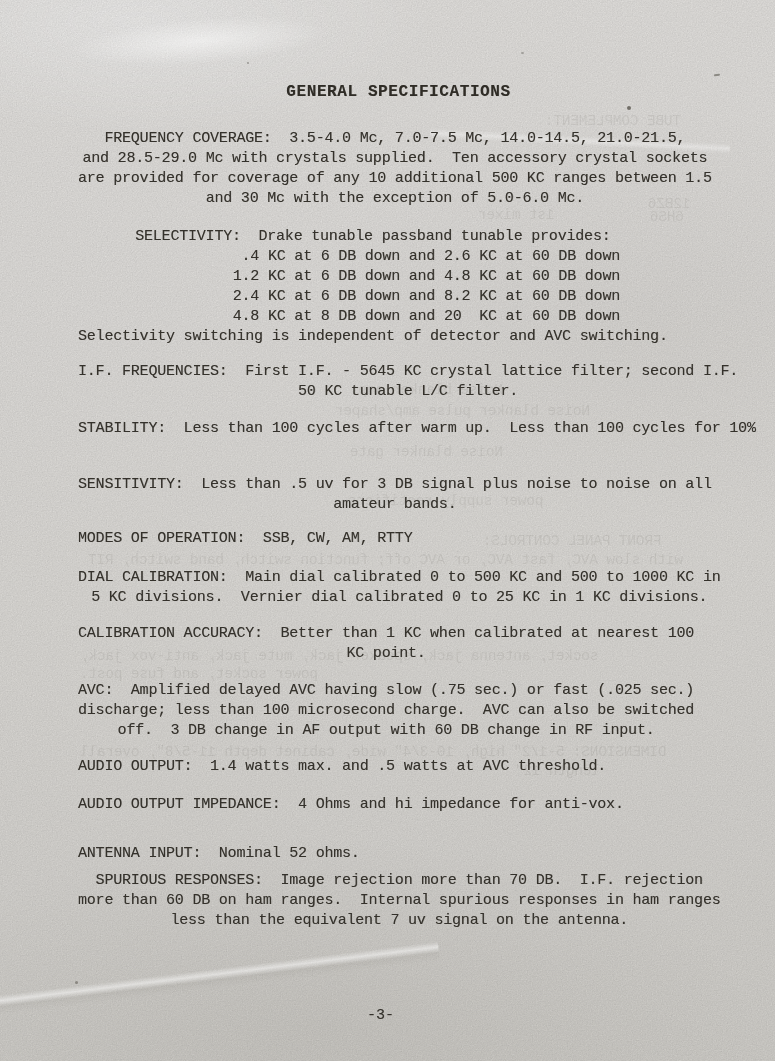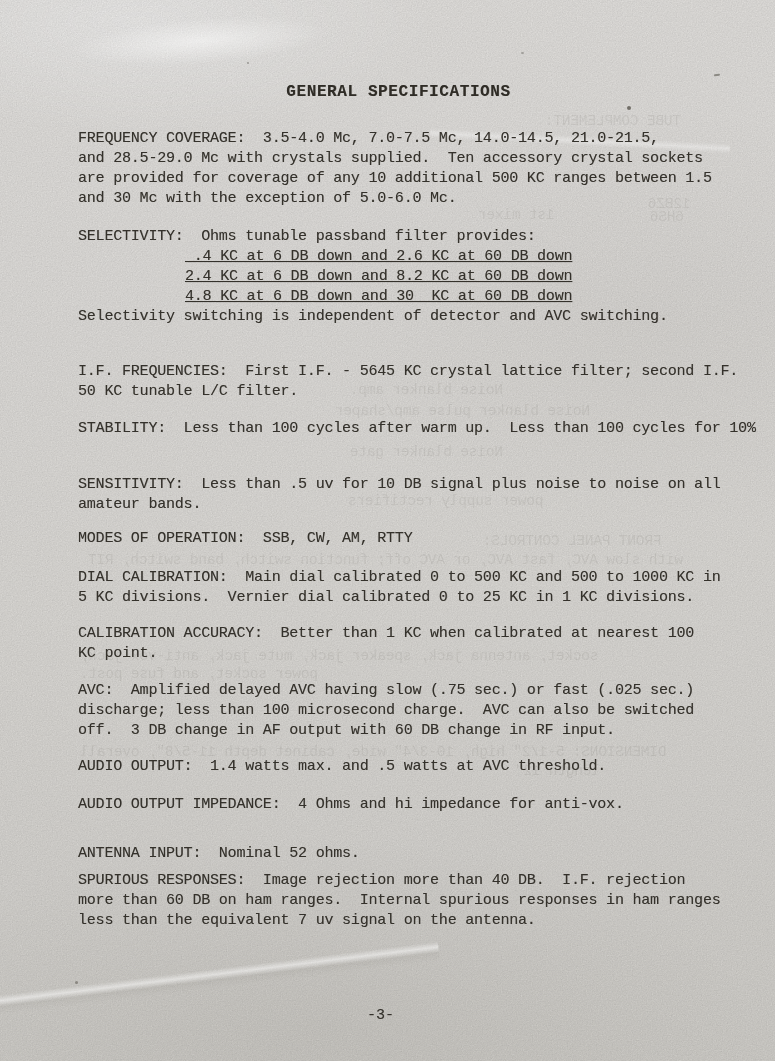--- a/index.html
+++ b/index.html
@@ -25,23 +25,23 @@
   .crease3{left:430px;top:120px;width:300px;height:40px;transform:rotate(3deg);
     background:linear-gradient(180deg, rgba(255,255,255,0) 40%, rgba(255,255,255,.35) 52%, rgba(255,255,255,0) 64%);}
   .title{
     position:absolute;left:0;top:71px;width:100%;
     text-align:center;transform:translateX(11px);
     font-size:16px;letter-spacing:.6px;line-height:20px;
     color:#2f2c26;
     text-shadow:.3px .3px .6px rgba(47,44,38,.4);
     white-space:pre;
   }
-  .sec{position:absolute;left:78px;line-height:20px;font-size:15px;letter-spacing:-.2px;}
+  .sec{position:absolute;left:78px;line-height:20px;font-size:15px;letter-spacing:-.2px;text-align:center;}
   .ln{white-space:pre;text-shadow:.3px .3px .5px rgba(52,49,43,.35);}
-  .ln.indent{padding-left:107px;text-decoration:underline;}
+  .ln.indent{padding-left:107px;}
   .pagenum{
     position:absolute;left:0;top:1006px;width:100%;
     text-align:center;transform:translateX(-7px);
     font-size:15px;line-height:20px;white-space:pre;
     text-shadow:.3px .3px .5px rgba(52,49,43,.35);
   }
   .bleed{
     position:absolute;
     transform:scaleX(-1);
     color:#5f5c55;opacity:.11;
@@ -97,38 +97,39 @@
   <h1 class="title">GENERAL SPECIFICATIONS</h1>
 
   <section class="sec" style="top:129px">
     <div class="ln">FREQUENCY COVERAGE:  3.5-4.0 Mc, 7.0-7.5 Mc, 14.0-14.5, 21.0-21.5,</div>
     <div class="ln">and 28.5-29.0 Mc with crystals supplied.  Ten accessory crystal sockets</div>
     <div class="ln">are provided for coverage of any 10 additional 500 KC ranges between 1.5</div>
     <div class="ln">and 30 Mc with the exception of 5.0-6.0 Mc.</div>
   </section>
 
   <section class="sec" style="top:227px">
-    <div class="ln">SELECTIVITY:  Ohms tunable passband filter provides:</div>
+    <div class="ln">SELECTIVITY:  Drake tunable passband tunable provides:</div>
     <div class="ln indent"> .4 KC at 6 DB down and 2.6 KC at 60 DB down</div>
+    <div class="ln indent">1.2 KC at 6 DB down and 4.8 KC at 60 DB down</div>
     <div class="ln indent">2.4 KC at 6 DB down and 8.2 KC at 60 DB down</div>
-    <div class="ln indent">4.8 KC at 6 DB down and 30  KC at 60 DB down</div>
+    <div class="ln indent">4.8 KC at 8 DB down and 20  KC at 60 DB down</div>
     <div class="ln">Selectivity switching is independent of detector and AVC switching.</div>
   </section>
 
   <section class="sec" style="top:362px">
     <div class="ln">I.F. FREQUENCIES:  First I.F. - 5645 KC crystal lattice filter; second I.F.</div>
     <div class="ln">50 KC tunable L/C filter.</div>
   </section>
 
   <section class="sec" style="top:419px">
     <div class="ln">STABILITY:  Less than 100 cycles after warm up.  Less than 100 cycles for 10%</div>
   </section>
 
   <section class="sec" style="top:475px">
-    <div class="ln">SENSITIVITY:  Less than .5 uv for 10 DB signal plus noise to noise on all</div>
+    <div class="ln">SENSITIVITY:  Less than .5 uv for 3 DB signal plus noise to noise on all</div>
     <div class="ln">amateur bands.</div>
   </section>
 
   <section class="sec" style="top:529px">
     <div class="ln">MODES OF OPERATION:  SSB, CW, AM, RTTY</div>
   </section>
 
   <section class="sec" style="top:568px">
     <div class="ln">DIAL CALIBRATION:  Main dial calibrated 0 to 500 KC and 500 to 1000 KC in</div>
     <div class="ln">5 KC divisions.  Vernier dial calibrated 0 to 25 KC in 1 KC divisions.</div>
@@ -151,20 +152,20 @@
 
   <section class="sec" style="top:795px">
     <div class="ln">AUDIO OUTPUT IMPEDANCE:  4 Ohms and hi impedance for anti-vox.</div>
   </section>
 
   <section class="sec" style="top:844px">
     <div class="ln">ANTENNA INPUT:  Nominal 52 ohms.</div>
   </section>
 
   <section class="sec" style="top:871px">
-    <div class="ln">SPURIOUS RESPONSES:  Image rejection more than 40 DB.  I.F. rejection</div>
+    <div class="ln">SPURIOUS RESPONSES:  Image rejection more than 70 DB.  I.F. rejection</div>
     <div class="ln">more than 60 DB on ham ranges.  Internal spurious responses in ham ranges</div>
     <div class="ln">less than the equivalent 7 uv signal on the antenna.</div>
   </section>
 
   <div class="pagenum">-3-</div>
 
 </div>
 
 </body></html>

